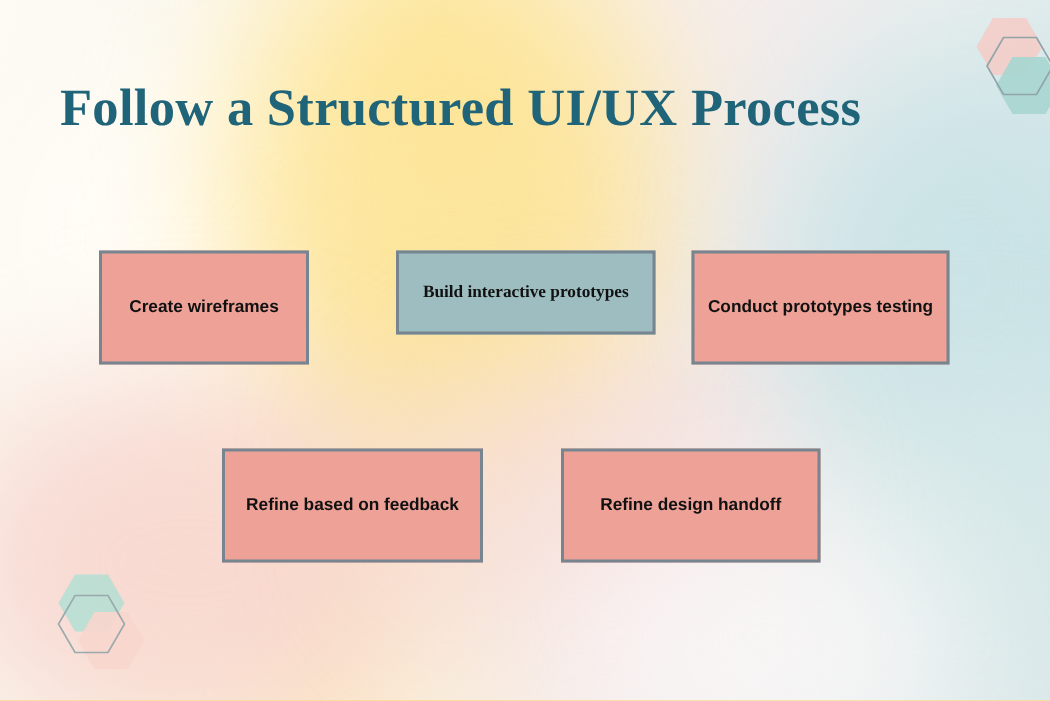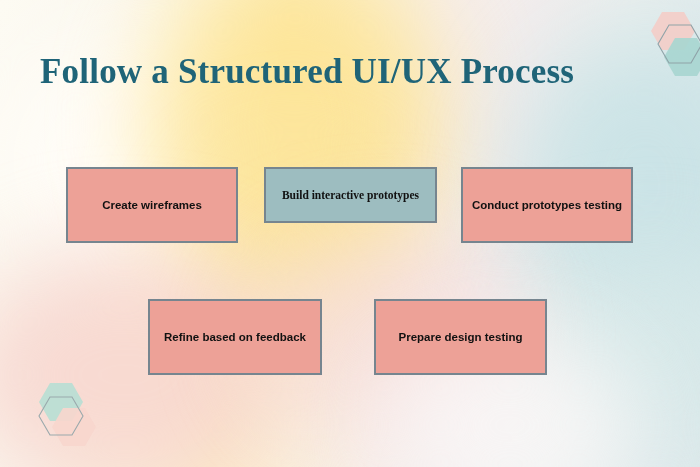--- a/index.html
+++ b/index.html
@@ -109,21 +109,21 @@
     color: #111111;
     font-family: "Liberation Sans", sans-serif;
     font-weight: bold;
     font-size: 11.5px;
     line-height: 1.42;
     padding: 4px 8px;
   }
   .box-salmon { background: #eda197; }
   .box-teal   { background: #9dbdc0; }
 
-  .box-1 { left: 66px;  top: 167px; width: 172px; height: 76px; text-align: right; }
+  .box-1 { left: 66px;  top: 167px; width: 140px; height: 76px; text-align: right; }
   .box-2 { left: 264px; top: 167px; width: 173px; height: 56px; font-family: Liberation Serif, serif; }
   .box-3 { left: 461px; top: 167px; width: 172px; height: 76px; }
   .box-4 { left: 148px; top: 299px; width: 174px; height: 76px; }
   .box-5 { left: 374px; top: 299px; width: 173px; height: 76px; }
 </style>
 </head>
 <body>
 
 <div class="slide">
 
@@ -161,16 +161,16 @@
   <div class="box box-teal box-2">
     <span>Build interactive prototypes</span>
   </div>
   <div class="box box-salmon box-3">
     <span>Conduct prototypes testing</span>
   </div>
   <div class="box box-salmon box-4">
     <span>Refine based on feedback</span>
   </div>
   <div class="box box-salmon box-5">
-    <span>Prepare design testing</span>
+    <span>Refine design handoff</span>
   </div>
 
 </div>
 
 </body></html>

